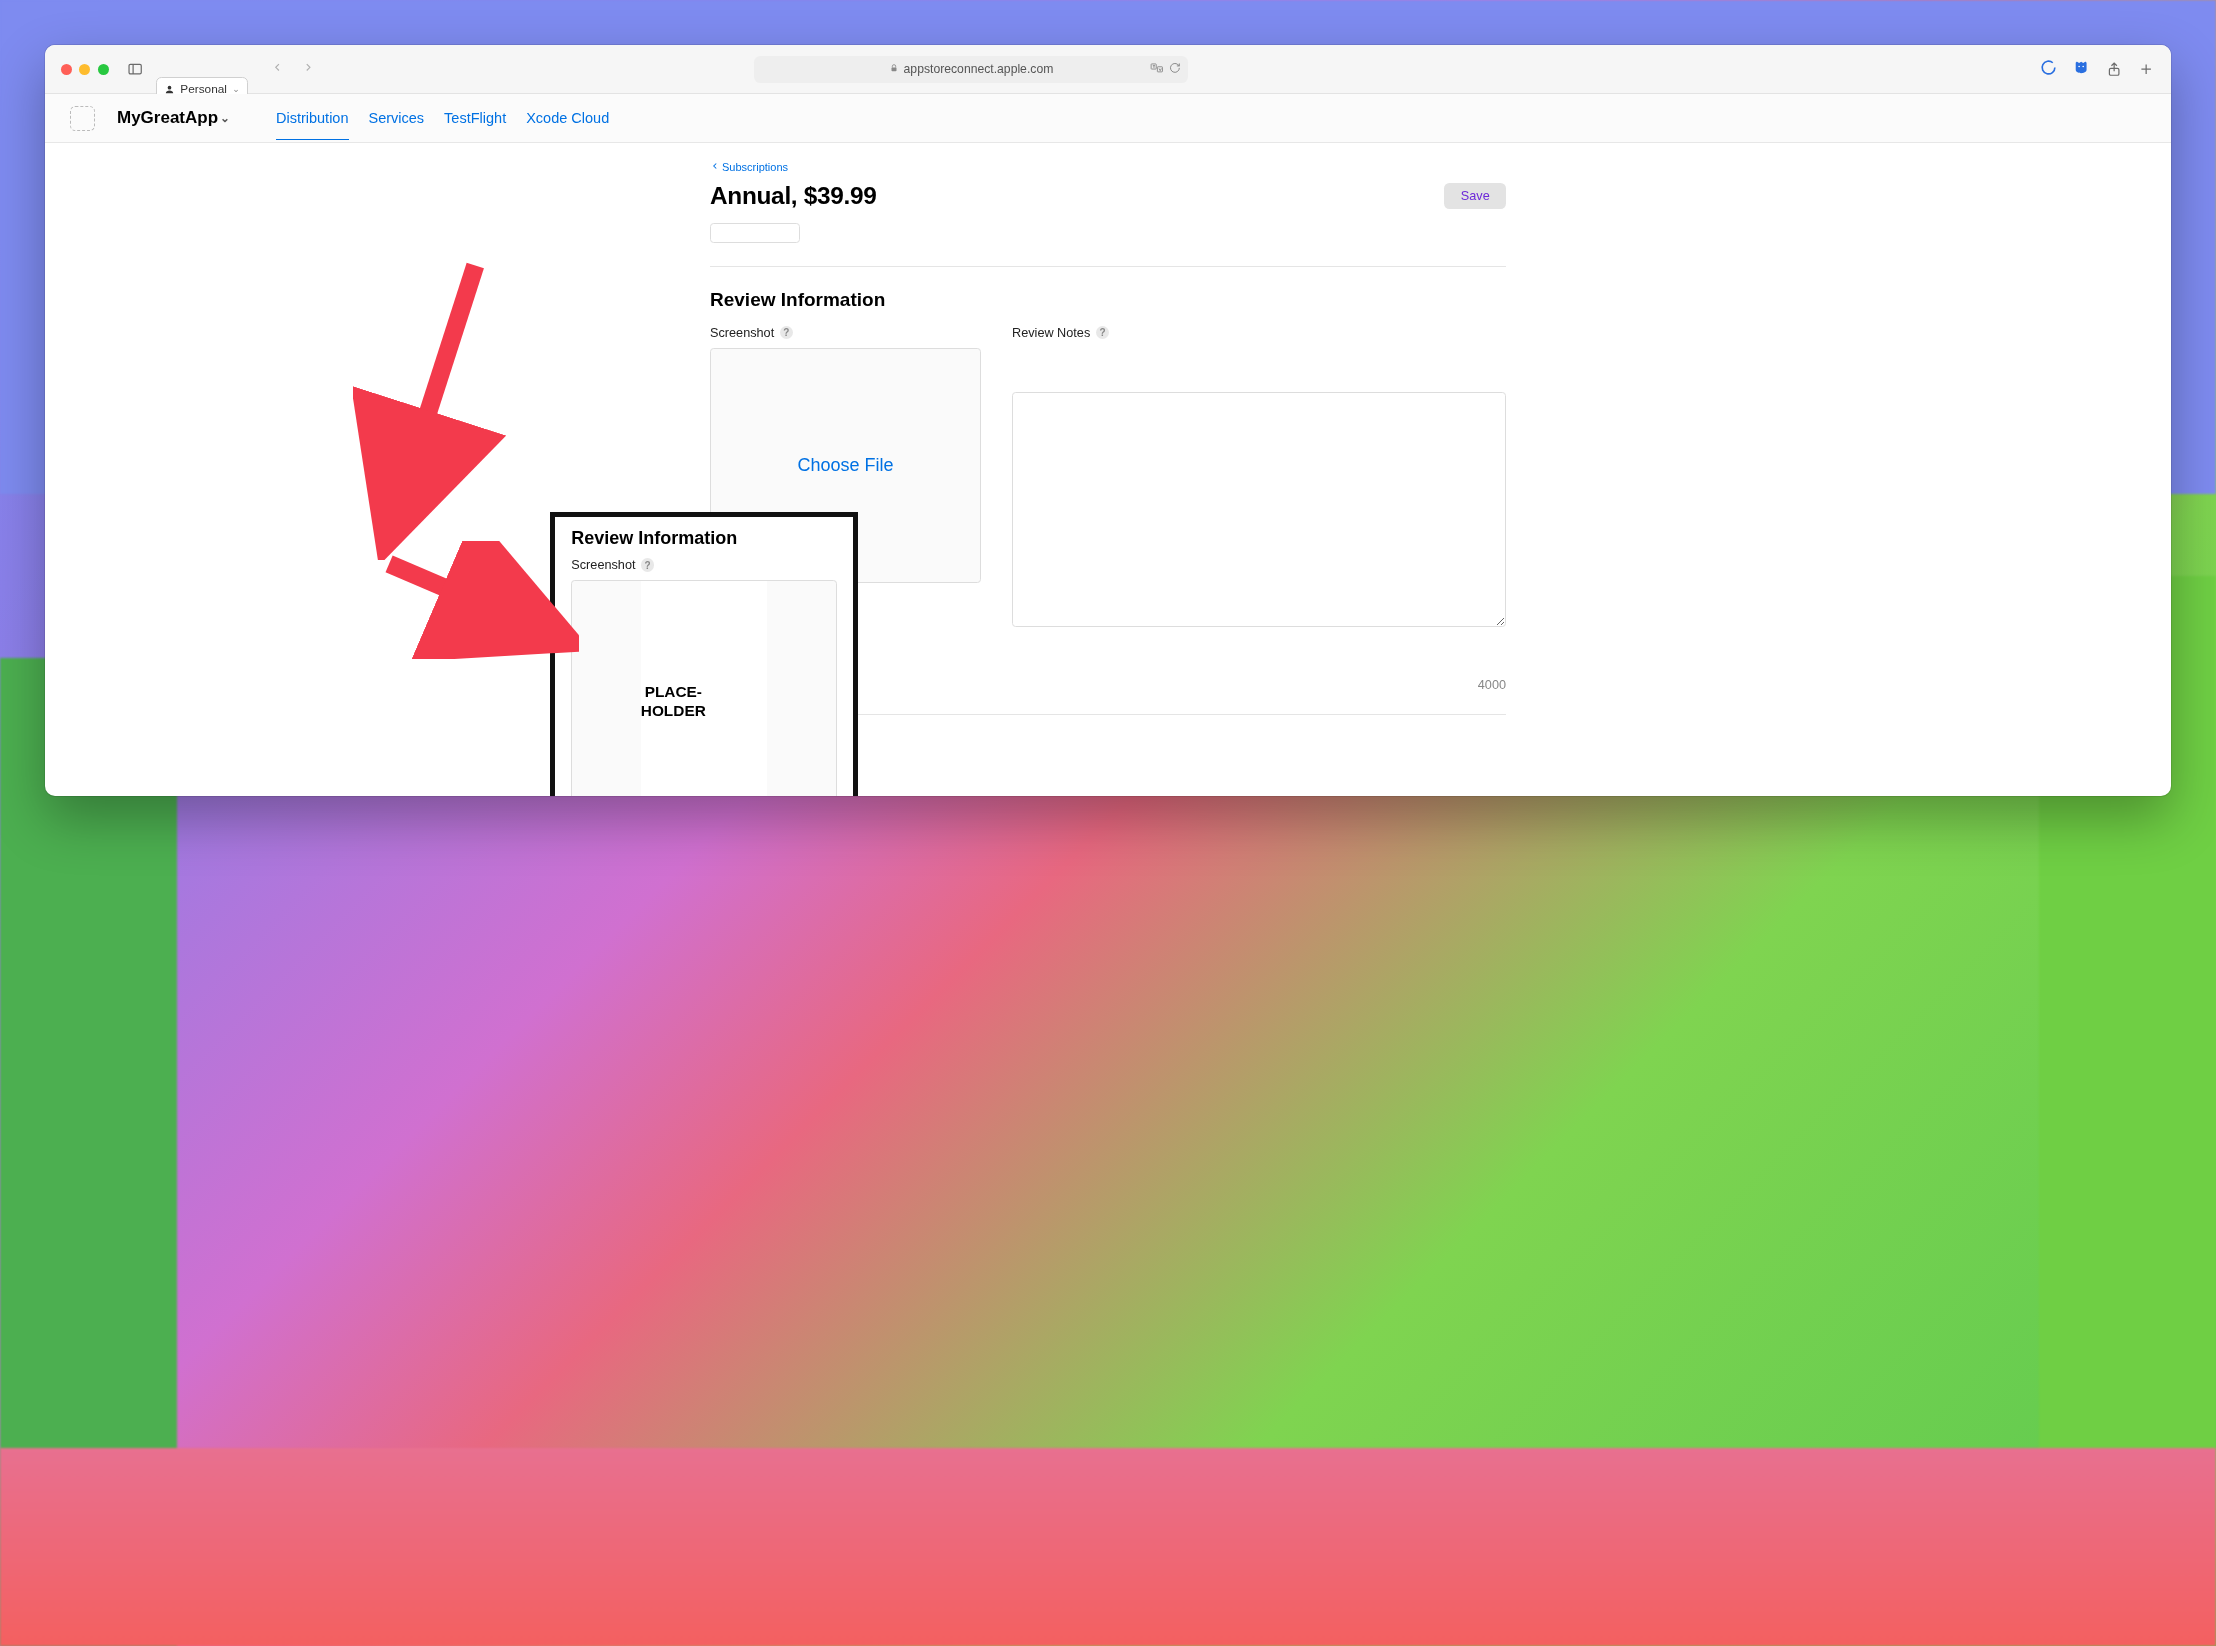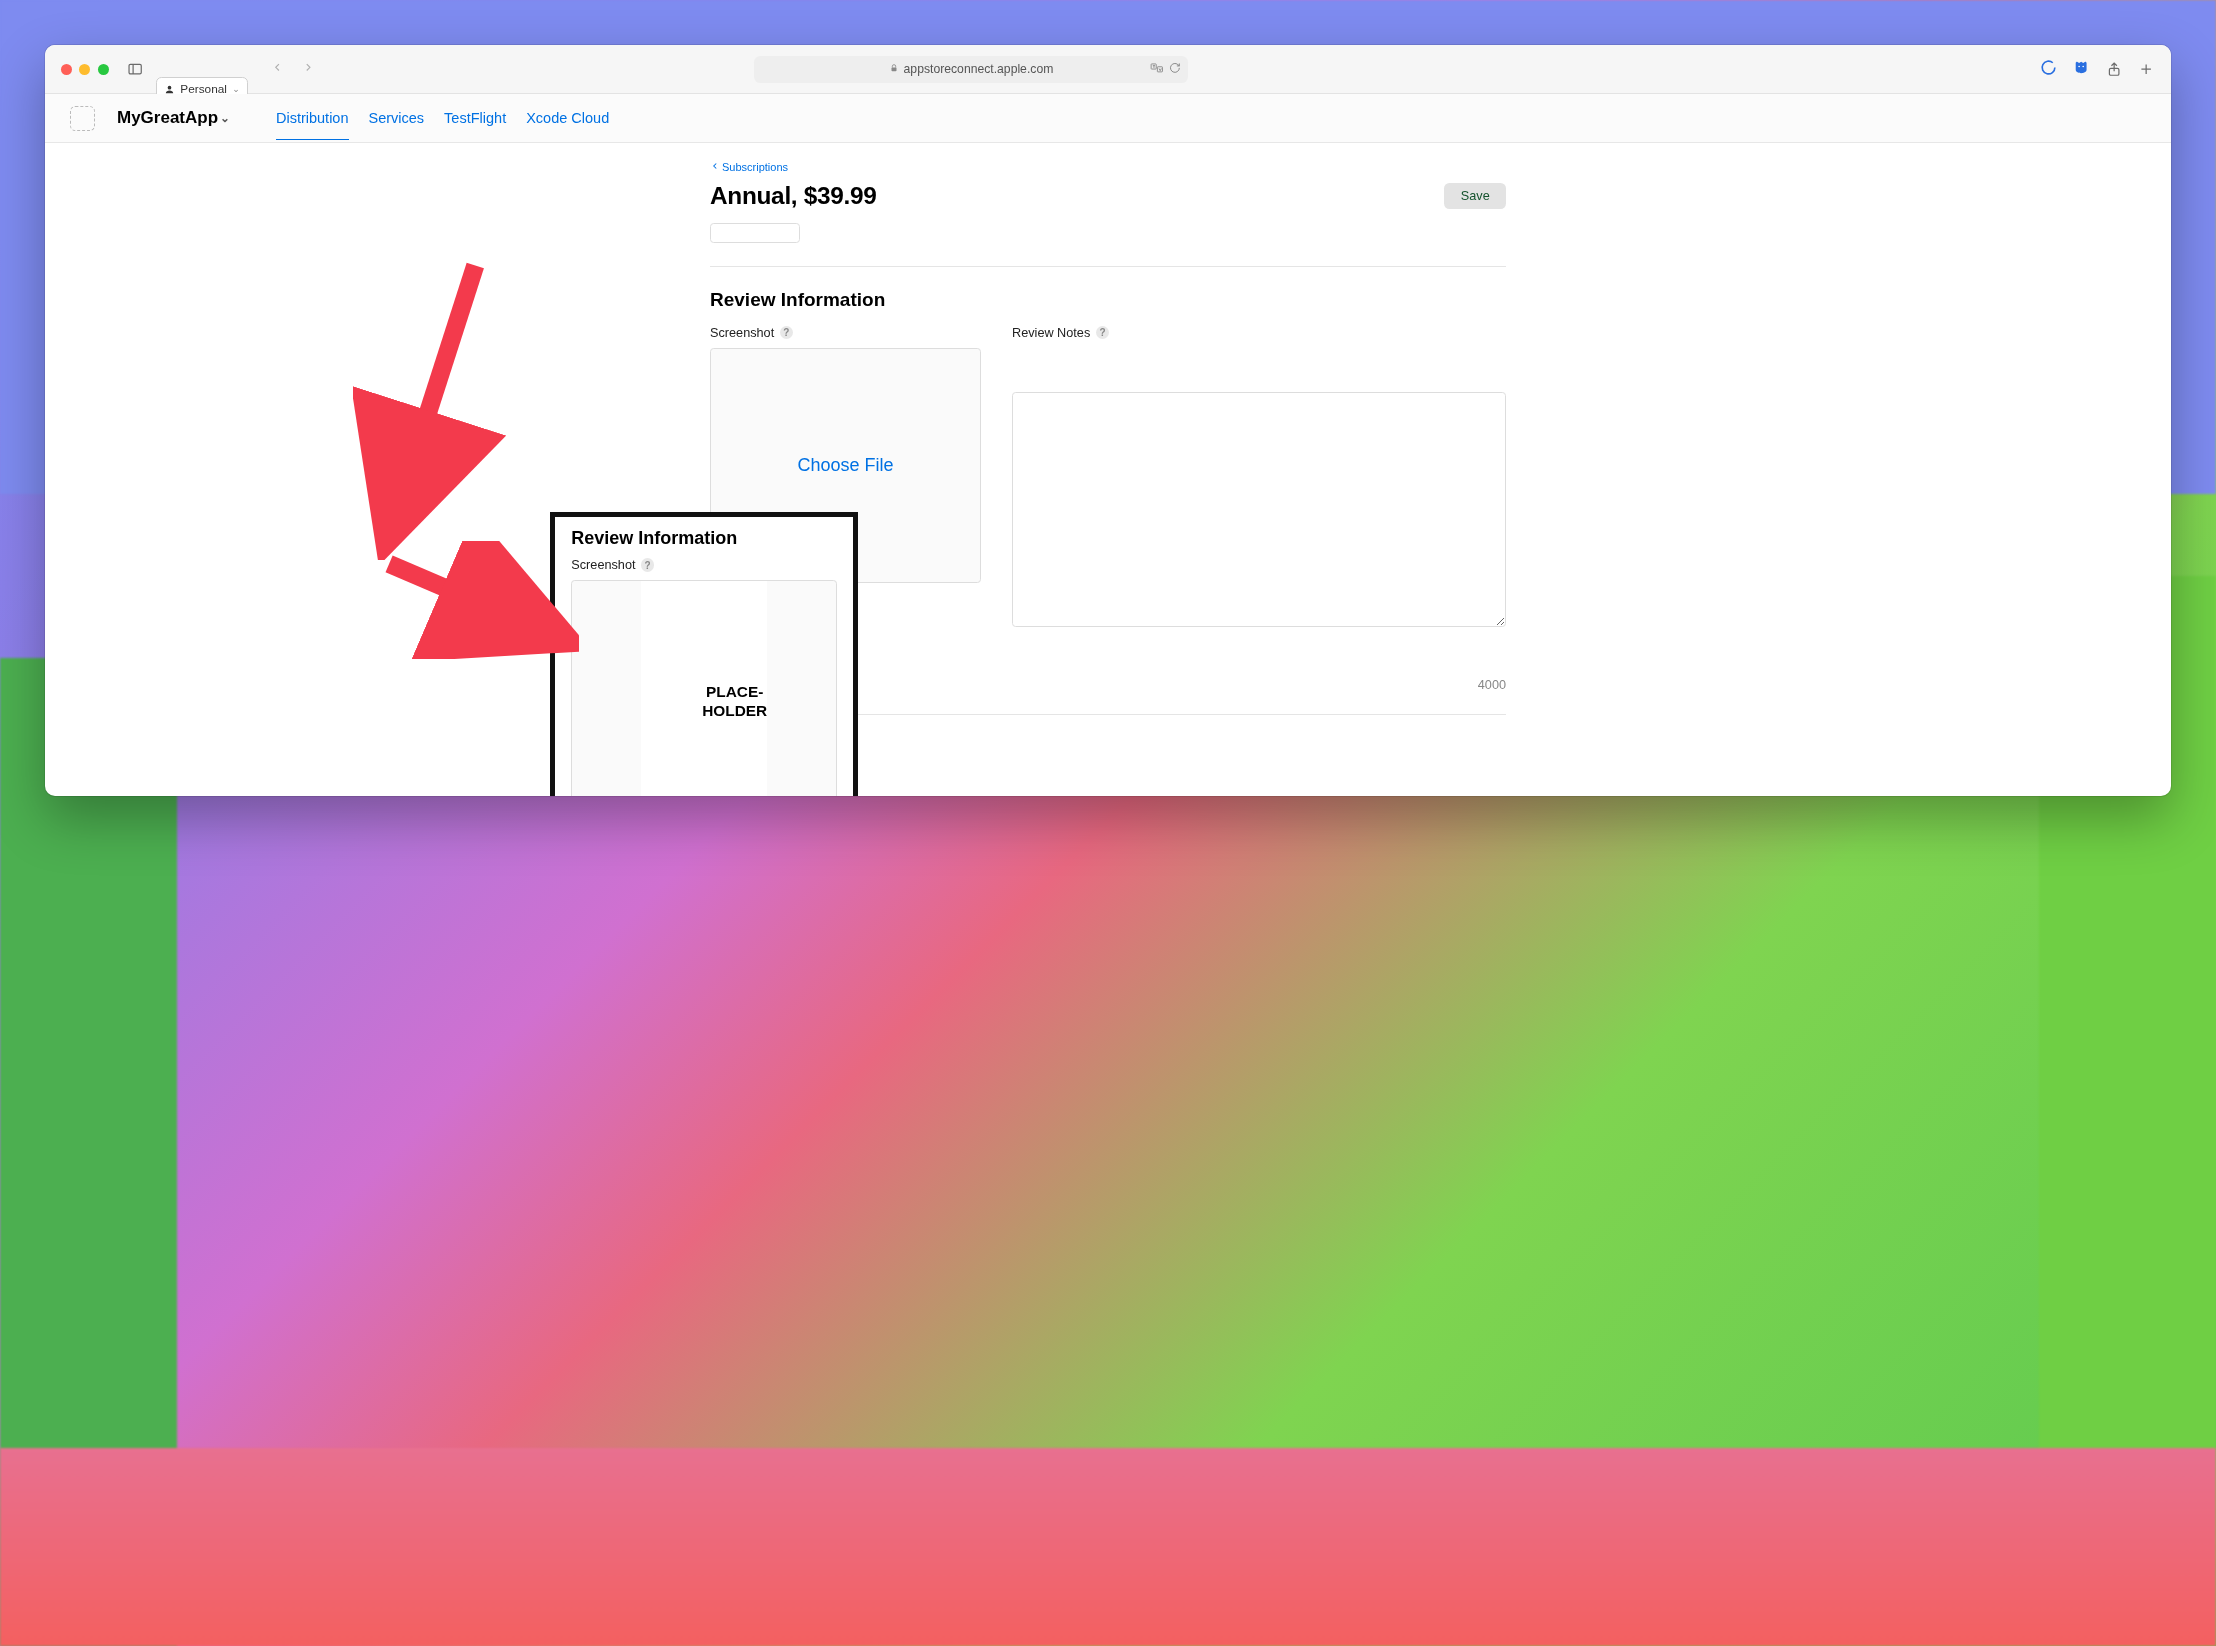--- a/index.html
+++ b/index.html
@@ -125,21 +125,21 @@
 
     .breadcrumb {
       display: flex; align-items: center; gap: 2px;
       color: #0071e3; font-size: 11px; margin-bottom: 9px;
     }
     .breadcrumb .chev-l { color: #0071e3; }
 
     .page-head { display: flex; align-items: center; justify-content: space-between; margin-bottom: 1px; }
     .page-title { font-size: 24.4px; font-weight: 700; letter-spacing: -0.3px; }
     .save-btn {
-      background: #e3e3e3; color: #14532d;
+      background: #e3e3e3; color: #6d28d9;
       border: none; border-radius: 5.4px;
       padding: 6.3px 16.3px; font-size: 12.7px; font-weight: 500;
       cursor: not-allowed;
       text-align: right;
     }
 
     .stub-box {
       width: 90px; height: 20px;
       border: 0.9px solid #ddd; border-radius: 3.6px; background: #fff;
       margin: 12.7px 0 23.5px;
@@ -194,21 +194,21 @@
       border: 5.4px solid #111;
       padding: 11px 16.3px 16.3px;
       z-index: 3;
     }
     .callout .section-title { font-size: 18px; margin-bottom: 9px; }
     .callout .dropzone {
       width: 100%; height: 242px;
     }
     .callout .dropzone-inner {
       width: 48%; height: 100%; background: #fff;
-      display: flex; align-items: center; justify-content: flex-end;
+      display: flex; align-items: center; justify-content: flex-start;
     }
     .callout .placeholder-txt {
       font-size: 15.4px; font-weight: 800; text-align: center; line-height: 1.25;
     }
   </style>
 </head>
 <body>
 
 <div class="wallpaper">
   <div class="wp-shape wp-blue"></div>

